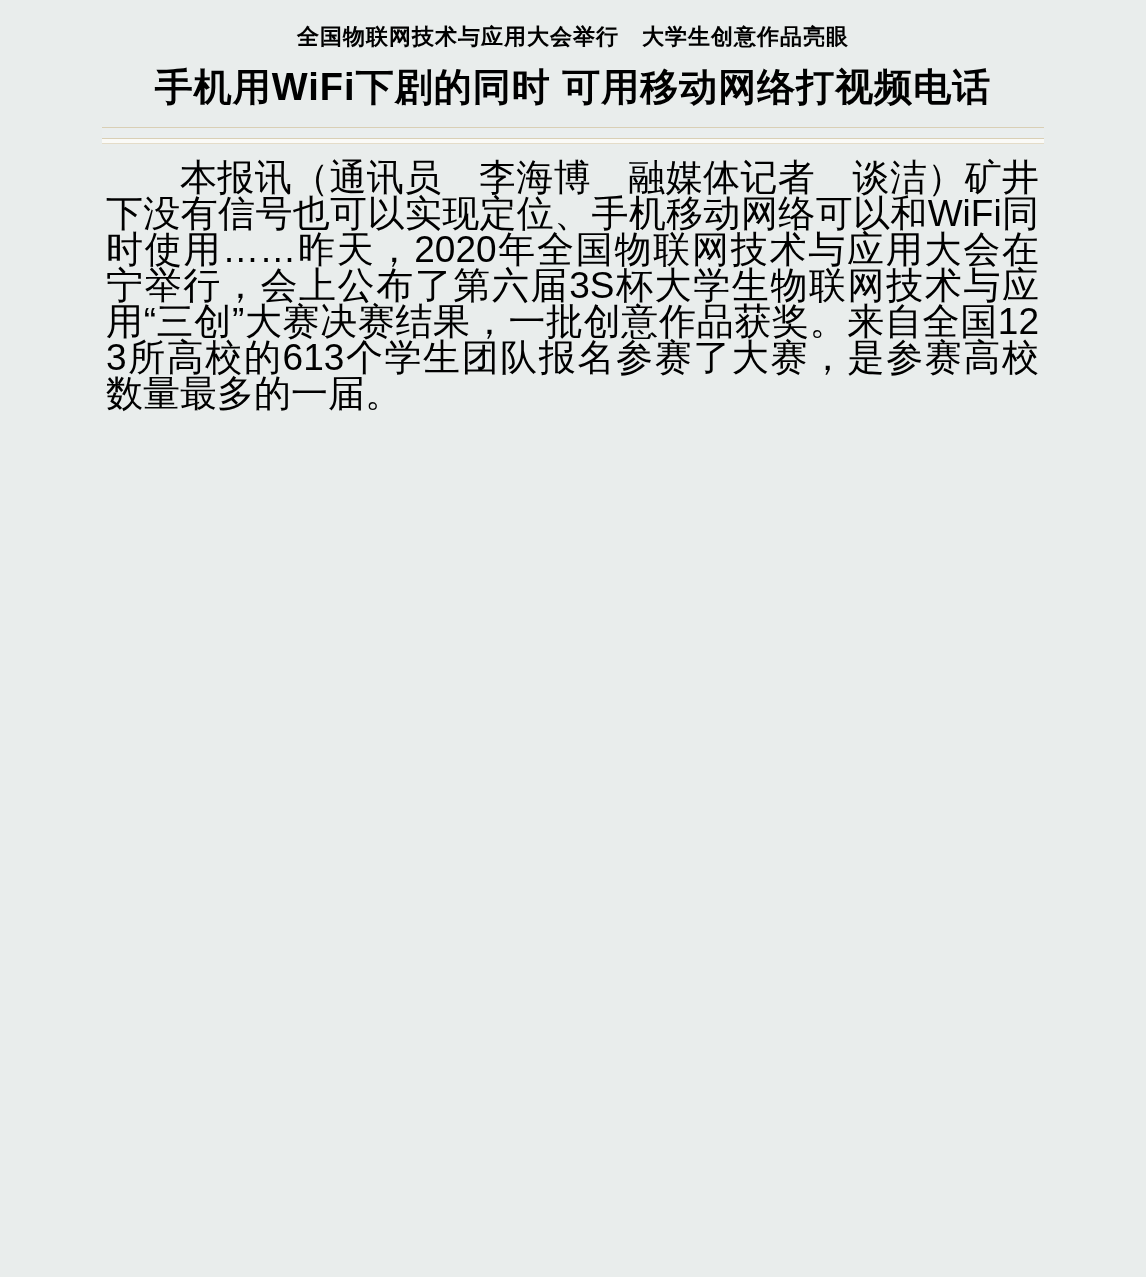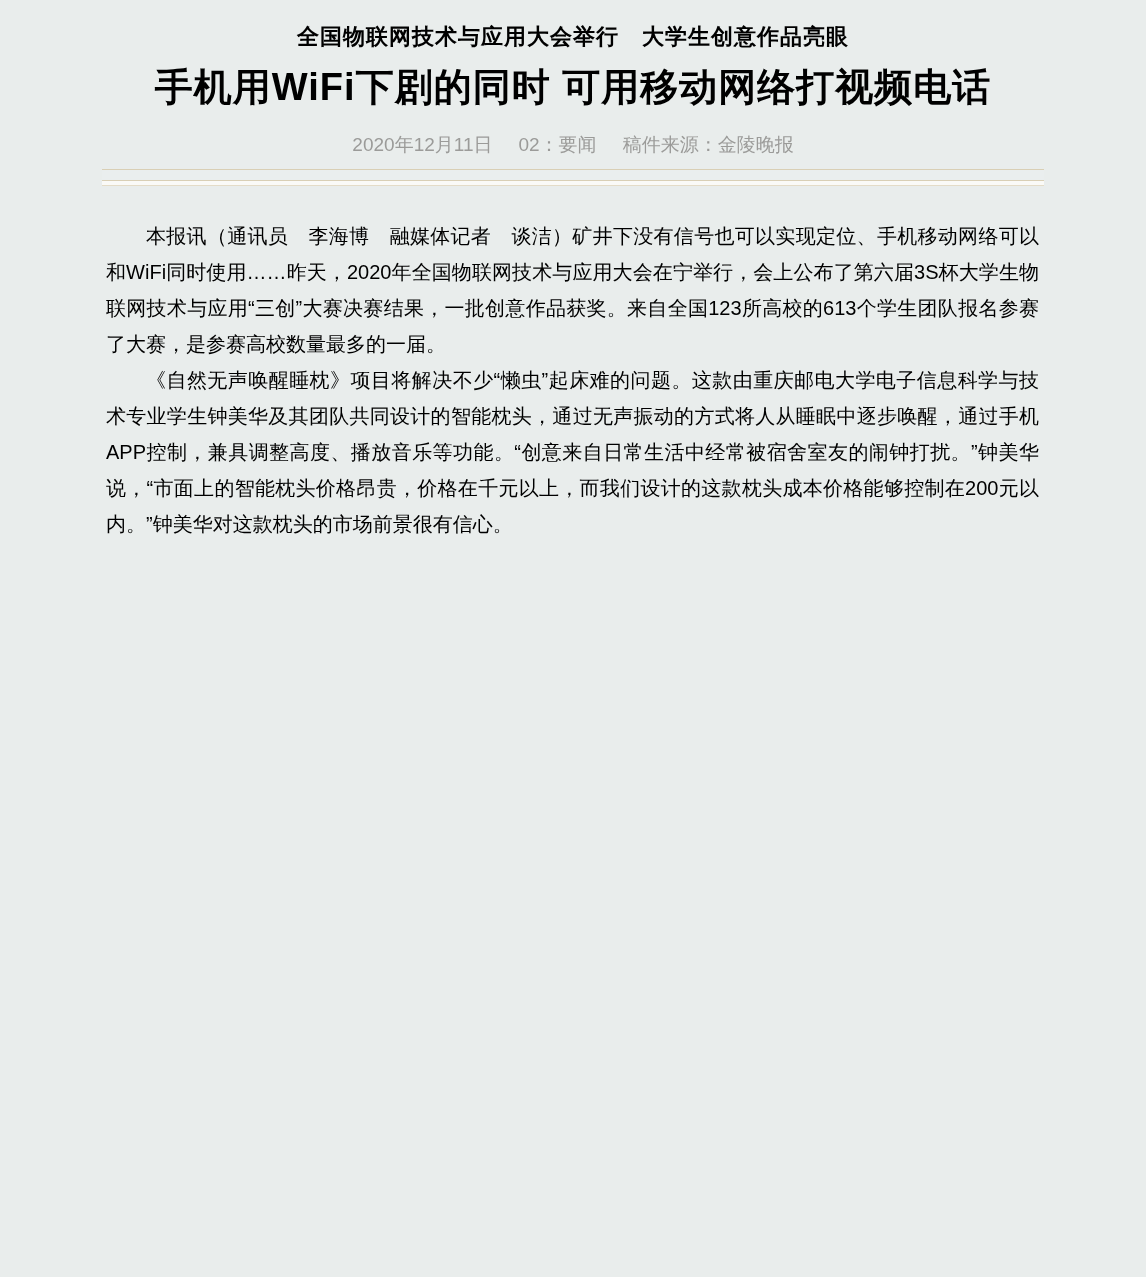--- a/index.html
+++ b/index.html
@@ -44,52 +44,46 @@
     gap: 26px;
   }
   
   .divider { margin-top: 14px; }
   .divider .rule  { height: 1px; background: #d9cfb5; }
   .divider .gap   { height: 10px; background: #eaeeee; }
   .divider .white { height: 4px;  background: #fafaf7; }
   .divider .rule.faint { background: #e4dcc8; }
   
   .body {
-    padding: 32px 5px 40px 4px;
-    font-size: 20px;
+    padding: 16px 5px 40px 4px;
+    font-size: 37px;
     line-height: 36px;
     text-align: justify;
   }
   .body p {
     margin: 0;
     text-indent: 2em;
     word-break: break-all;
   }
 </style>
 </head>
 <body>
 
 <div class="page">
 
   <header class="header">
     <div class="kicker">全国物联网技术与应用大会举行　大学生创意作品亮眼</div>
     <h1 class="title">手机用WiFi下剧的同时 可用移动网络打视频电话</h1>
-    <div class="meta">
-      <span>2020年12月11日</span>
-      <span>02：要闻</span>
-      <span>稿件来源：金陵晚报</span>
-    </div>
   </header>
 
   <div class="divider">
     <div class="rule"></div>
     <div class="gap"></div>
     <div class="rule"></div>
     <div class="white"></div>
     <div class="rule faint"></div>
   </div>
 
   <main class="body">
     <p>本报讯（通讯员　李海博　融媒体记者　谈洁）矿井下没有信号也可以实现定位、手机移动网络可以和WiFi同时使用……昨天，2020年全国物联网技术与应用大会在宁举行，会上公布了第六届3S杯大学生物联网技术与应用“三创”大赛决赛结果，一批创意作品获奖。来自全国123所高校的613个学生团队报名参赛了大赛，是参赛高校数量最多的一届。</p>
-    <p>《自然无声唤醒睡枕》项目将解决不少“懒虫”起床难的问题。这款由重庆邮电大学电子信息科学与技术专业学生钟美华及其团队共同设计的智能枕头，通过无声振动的方式将人从睡眠中逐步唤醒，通过手机APP控制，兼具调整高度、播放音乐等功能。“创意来自日常生活中经常被宿舍室友的闹钟打扰。”钟美华说，“市面上的智能枕头价格昂贵，价格在千元以上，而我们设计的这款枕头成本价格能够控制在200元以内。”钟美华对这款枕头的市场前景很有信心。</p>
   </main>
 
 </div>
 
 </body></html>

